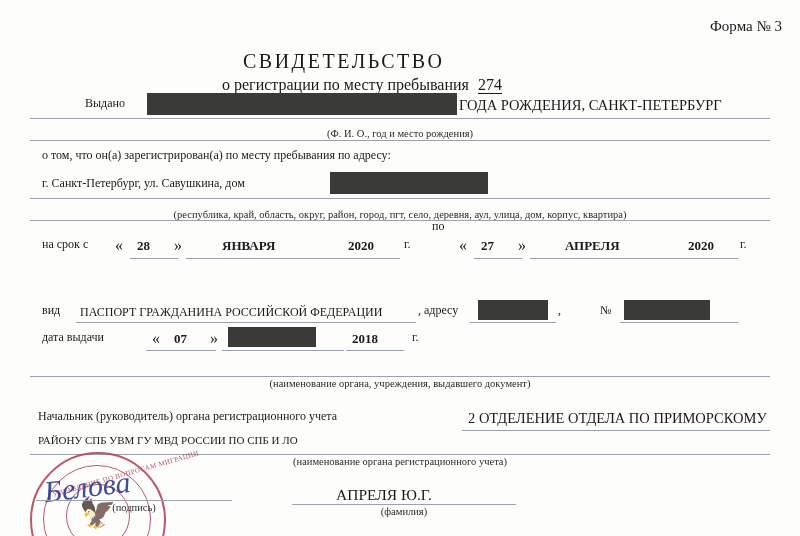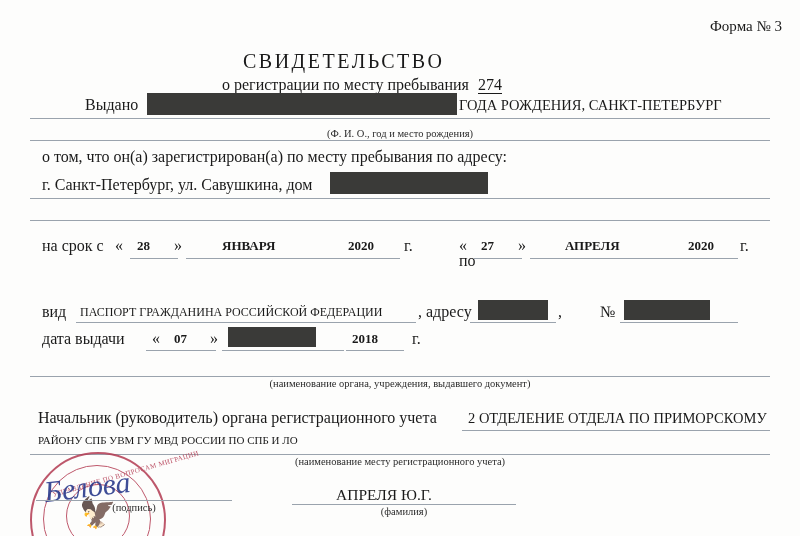--- a/index.html
+++ b/index.html
@@ -51,21 +51,21 @@
     font-size: 16px;
     text-decoration: underline;
     text-underline-offset: 3px;
     margin-top: 24px;
   }
   .title-sub {
     left: 222px;
     top: 76px;
     font-size: 16px;
   }
-  .lbl { font-size: 16px; }
+  .lbl { font-size: 12px; }
   .small-note {
     font-size: 10.5px;
     color: #2b2b2b;
     text-align: center;
   }
   .upper { font-size: 13px; }
   .bold-ish { font-weight: 600; }
 
   
   .stamp {
@@ -136,29 +136,30 @@
   <div class="line" style="left:30px; top:118px; width:740px;"></div>
 
   <div class="line" style="left:30px; top:140px; width:740px;"></div>
   <div class="small-note abs" style="left:30px; top:128px; width:740px;">(Ф. И. О., год и место рождения)</div>
 
   <div class="txt lbl" style="left:42px; top:176px;">г. Санкт-Петербург, ул. Савушкина, дом</div>
   <div class="txt lbl" style="left:42px; top:148px;">о том, что он(а) зарегистрирован(а) по месту пребывания по адресу:</div>
   <div class="redact" style="left:330px; top:172px; width:158px; height:22px;"></div>
   <div class="line" style="left:30px; top:198px; width:740px;"></div>
   <div class="line" style="left:30px; top:220px; width:740px;"></div>
+  <div class="small-note abs" style="left:30px; top:209px; width:740px;">(республика, край, область, округ, район, город, пгт, село, деревня, аул, улица, дом, корпус, квартира)</div>
 
   <div class="txt lbl" style="left:42px; top:237px;">на срок с</div>
   <div class="txt quote" style="left:115px; top:237px;">«</div>
   <div class="txt upper bold-ish" style="left:137px; top:238px;">28</div>
   <div class="txt quote" style="left:174px; top:237px;">»</div>
   <div class="txt upper bold-ish" style="left:222px; top:238px;">ЯНВАРЯ</div>
   <div class="txt upper bold-ish" style="left:348px; top:238px;">2020</div>
   <div class="txt lbl" style="left:404px; top:237px;">г.</div>
-  <div class="txt lbl" style="left:432px; top:252px;margin-left:27px;">по</div>
+  <div class="txt lbl" style="left:432px; top:219px;">по</div>
   <div class="txt quote" style="left:459px; top:237px;">«</div>
   <div class="txt upper bold-ish" style="left:481px; top:238px;">27</div>
   <div class="txt quote" style="left:518px; top:237px;">»</div>
   <div class="txt upper bold-ish" style="left:565px; top:238px;">АПРЕЛЯ</div>
   <div class="txt upper bold-ish" style="left:688px; top:238px;">2020</div>
   <div class="txt lbl" style="left:740px; top:237px;">г.</div>
 
   <div class="line" style="left:130px; top:258px; width:48px;"></div>
   <div class="line" style="left:186px; top:258px; width:156px;"></div>
   <div class="line" style="left:342px; top:258px; width:58px;"></div>
@@ -191,21 +192,21 @@
 
   <div class="line" style="left:30px; top:376px; width:740px;"></div>
   <div class="small-note abs" style="left:30px; top:378px; width:740px;">(наименование органа, учреждения, выдавшего документ)</div>
 
   <div class="txt lbl" style="left:38px; top:409px;">Начальник (руководитель) органа регистрационного учета</div>
   <div class="txt" style="left:468px; top:410px; font-size:14.5px;">2 ОТДЕЛЕНИЕ ОТДЕЛА  ПО ПРИМОРСКОМУ</div>
   <div class="line" style="left:462px; top:430px; width:308px;"></div>
 
   <div class="txt" style="left:38px; top:434px; font-size:11px;text-align:center;">РАЙОНУ СПБ УВМ  ГУ  МВД РОССИИ  ПО СПБ  И  ЛО</div>
   <div class="line" style="left:30px; top:454px; width:740px;"></div>
-  <div class="small-note abs" style="left:30px; top:456px; width:740px;">(наименование месту регистрационного учета)</div>
+  <div class="small-note abs" style="left:30px; top:456px; width:740px;">(наименование органа регистрационного учета)</div>
 
   <div class="stamp">
     <div class="inner-ring"></div>
     <div class="core"></div>
     <div class="stamp-eagle">🦅</div>
     <div class="stamp-text" style="left:18px; top:16px; transform:rotate(-16deg);">УПРАВЛЕНИЕ ПО ВОПРОСАМ МИГРАЦИИ</div>
 
   </div>
 
   <div class="signature">Белова</div>

